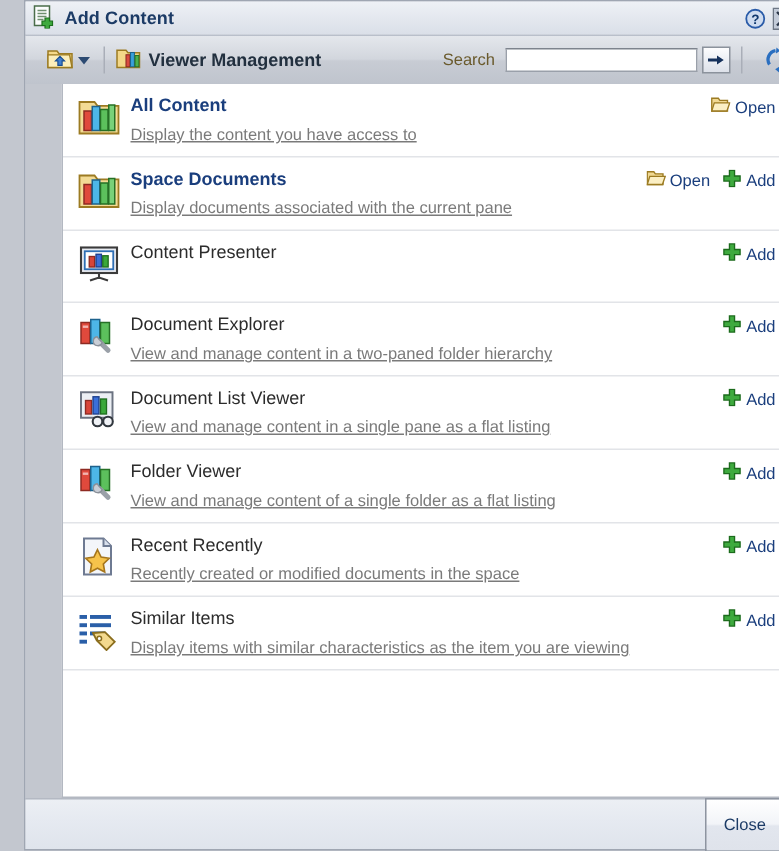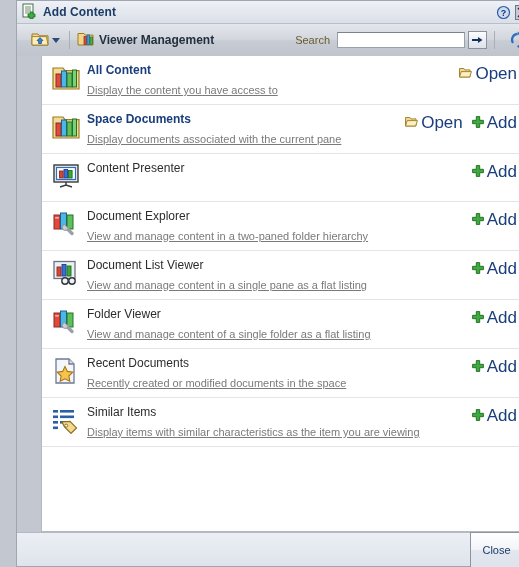--- a/index.html
+++ b/index.html
@@ -204,21 +204,21 @@
     padding-top: 2px;
     white-space: nowrap;
   }
   .action {
     display: flex;
     align-items: center;
     gap: 3px;
     cursor: pointer;
   }
   .action-label {
-    font-size: 17px;
+    font-size: 11px;
     color: #1a3e7d;
   }
 
   
   .footer {
     height: 34px;
     min-height: 34px;
     background: linear-gradient(to bottom, #eceff4 0%, #e6eaf1 40%, #dfe4ec 100%);
     border-top: 1px solid #b4b9c3;
     display: flex;
@@ -486,21 +486,21 @@
           </div>
           <div class="row">
             <div class="row-icon">
     <svg width="28" height="28" viewBox="0 0 28 28">
       <path d="M4 2h13l5 5v19H4z" fill="#f4f6fa" stroke="#6e7a92" stroke-width="1.3"></path>
       <path d="M17 2v5h5" fill="#d9e0ec" stroke="#6e7a92" stroke-width="1.3"></path>
       <path d="M13 9.5l2.4 4.9 5.4 0.8-3.9 3.8 0.9 5.3-4.8-2.5-4.8 2.5 0.9-5.3-3.9-3.8 5.4-0.8z" fill="#f6c34b" stroke="#a6761c" stroke-width="1.1"></path>
     </svg>
   </div>
             <div class="row-body">
-              <div class="row-title">Recent Documents</div>
+              <div class="row-title">Recent Recently</div>
               <div class="row-desc">Recently created or modified documents in the space</div>
             </div>
             <div class="row-actions">
               <span class="action">
                 <span class="ico">
     <svg width="12" height="12" viewBox="0 0 12 12">
       <path d="M4.3 0.6h3.4v3.7h3.7v3.4H7.7v3.7H4.3V7.7H0.6V4.3h3.7z" fill="#3faa3f" stroke="#1c6b1c" stroke-width="0.9"></path>
     </svg>
   </span>
                 <span class="action-label">Add</span>

